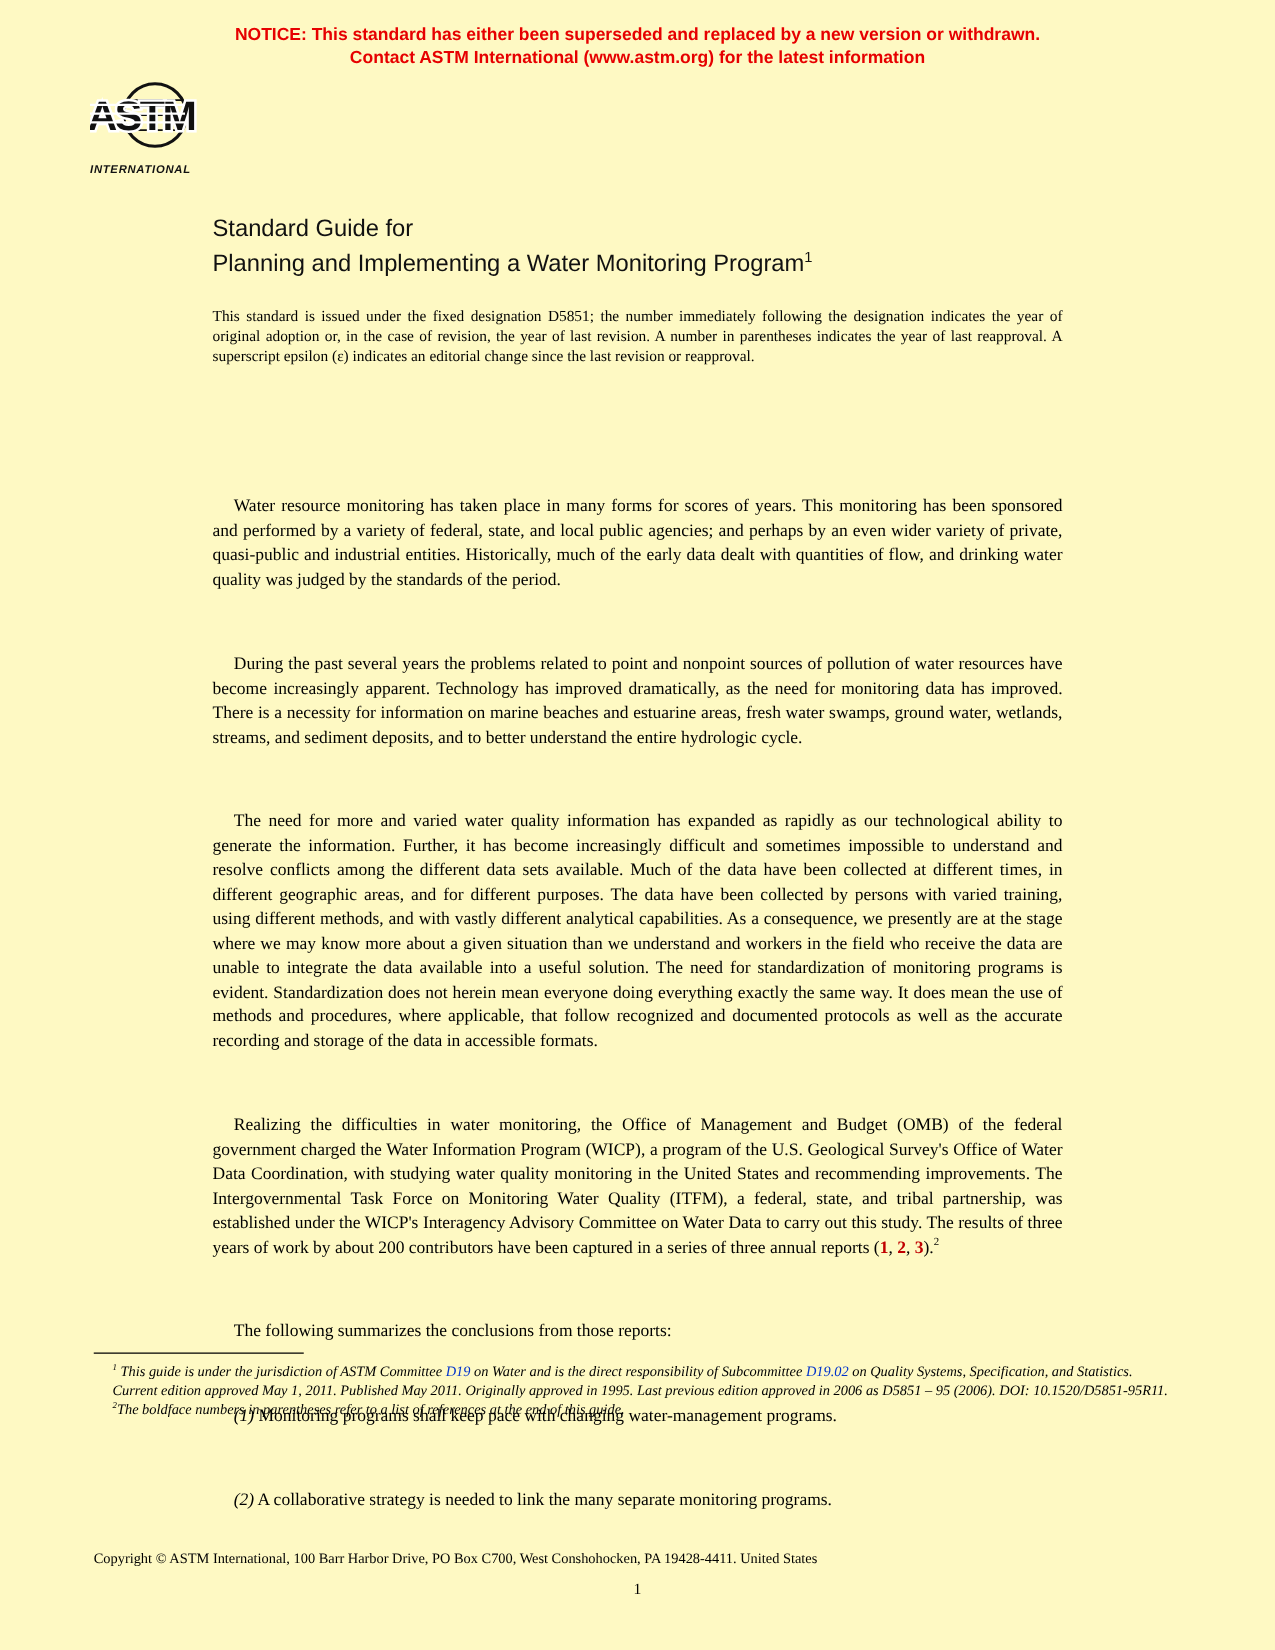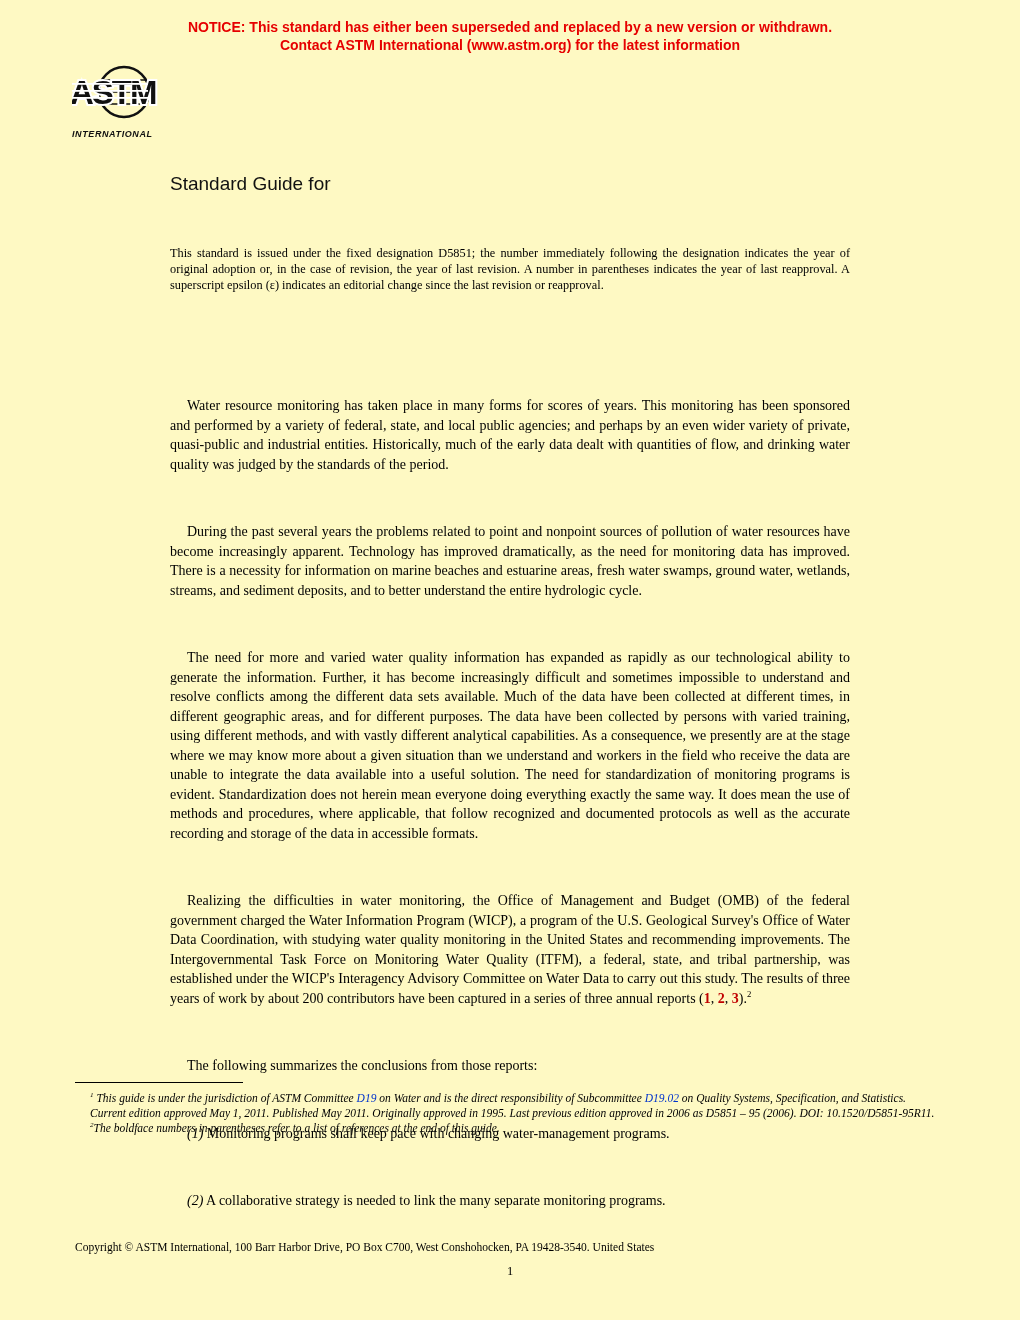--- a/index.html
+++ b/index.html
@@ -107,20 +107,21 @@
       <rect x="0" y="19" width="76" height="1.8" fill="#ffffff"></rect>
       <rect x="0" y="26" width="76" height="1.8" fill="#ffffff"></rect>
       <rect x="0" y="33" width="76" height="1.8" fill="#ffffff"></rect>
     </svg>
     <div class="logo-sub">INTERNATIONAL</div>
   </div>
 
 
   <div class="title-block">
     <div>Standard Guide for</div>
+    <div><span>Planning and Implementing a Water Monitoring Program</span><sup>1</sup></div>
   </div>
 
   <p class="disclaimer">This standard is issued under the fixed designation D5851; the number immediately following the designation indicates the year of original adoption or, in the case of revision, the year of last revision. A number in parentheses indicates the year of last reapproval. A superscript epsilon (ε) indicates an editorial change since the last revision or reapproval.</p>
 
 
   <div class="intro-body">
     <p>Water resource monitoring has taken place in many forms for scores of years. This monitoring has been sponsored and performed by a variety of federal, state, and local public agencies; and perhaps by an even wider variety of private, quasi-public and industrial entities. Historically, much of the early data dealt with quantities of flow, and drinking water quality was judged by the standards of the period.</p>
     <p>During the past several years the problems related to point and nonpoint sources of pollution of water resources have become increasingly apparent. Technology has improved dramatically, as the need for monitoring data has improved. There is a necessity for information on marine beaches and estuarine areas, fresh water swamps, ground water, wetlands, streams, and sediment deposits, and to better understand the entire hydrologic cycle.</p>
     <p>The need for more and varied water quality information has expanded as rapidly as our technological ability to generate the information. Further, it has become increasingly difficult and sometimes impossible to understand and resolve conflicts among the different data sets available. Much of the data have been collected at different times, in different geographic areas, and for different purposes. The data have been collected by persons with varied training, using different methods, and with vastly different analytical capabilities. As a consequence, we presently are at the stage where we may know more about a given situation than we understand and workers in the field who receive the data are unable to integrate the data available into a useful solution. The need for standardization of monitoring programs is evident. Standardization does not herein mean everyone doing everything exactly the same way. It does mean the use of methods and procedures, where applicable, that follow recognized and documented protocols as well as the accurate recording and storage of the data in accessible formats.</p>
     <p>Realizing the difficulties in water monitoring, the Office of Management and Budget (OMB) of the federal government charged the Water Information Program (WICP), a program of the U.S. Geological Survey's Office of Water Data Coordination, with studying water quality monitoring in the United States and recommending improvements. The Intergovernmental Task Force on Monitoring Water Quality (ITFM), a federal, state, and tribal partnership, was established under the WICP's Interagency Advisory Committee on Water Data to carry out this study. The results of three years of work by about 200 contributors have been captured in a series of three annual reports (<a class="refnum">1</a>, <a class="refnum">2</a>, <a class="refnum">3</a>).<sup>2</sup></p>
@@ -129,16 +130,16 @@
     <p><i>(2)</i> A collaborative strategy is needed to link the many separate monitoring programs.</p>
   </div>
 
   <div class="footnotes">
     <div class="fn-rule"></div>
     <p><sup>1</sup> This guide is under the jurisdiction of ASTM Committee <a class="doclink">D19</a> on Water and is the direct responsibility of Subcommittee <a class="doclink">D19.02</a> on Quality Systems, Specification, and Statistics.</p>
     <p>Current edition approved May 1, 2011. Published May 2011. Originally approved in 1995. Last previous edition approved in 2006 as D5851 – 95 (2006). DOI: 10.1520/D5851-95R11.</p>
     <p><sup>2</sup>The boldface numbers in parentheses refer to a list of references at the end of this guide.</p>
   </div>
 
-  <div class="copyright">Copyright © ASTM International, 100 Barr Harbor Drive, PO Box C700, West Conshohocken, PA 19428-3540. United States</div>
+  <div class="copyright">Copyright © ASTM International, 100 Barr Harbor Drive, PO Box C700, West Conshohocken, PA 19428-4411. United States</div>
   <div class="page-number">1</div>
 
 </div>
 
 </body></html>

